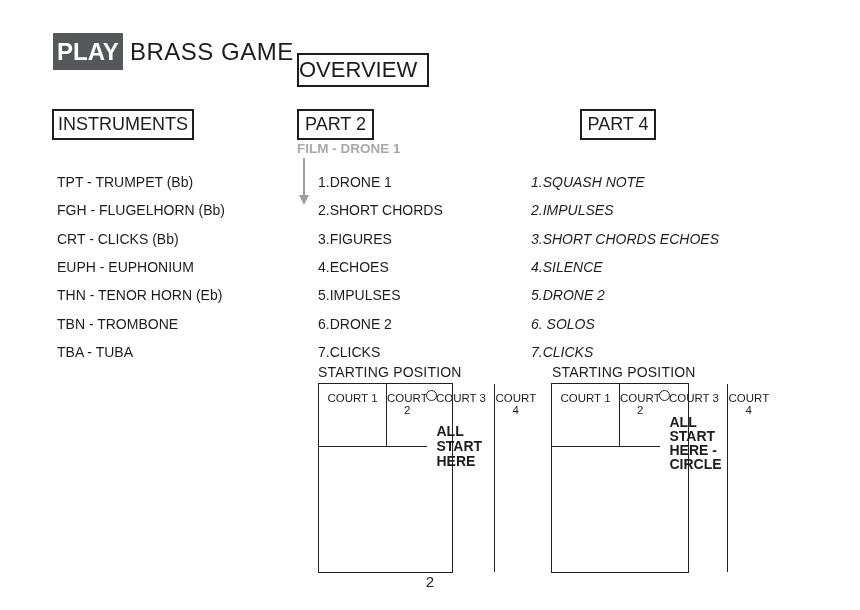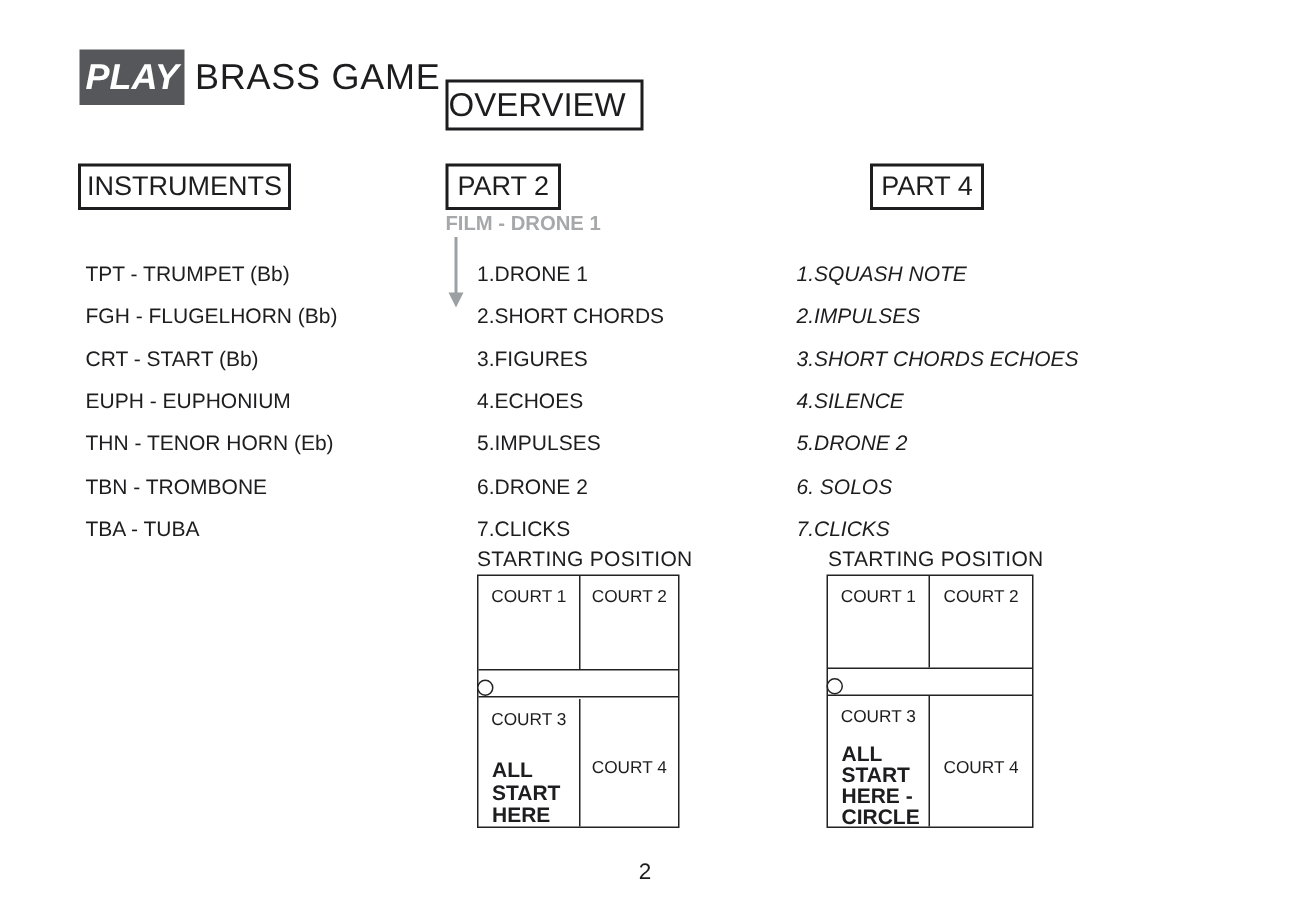--- a/index.html
+++ b/index.html
@@ -16,21 +16,20 @@
   
   .play-box {
     left: 53px; top: 33px;
     background: #55575a;
     color: #ffffff;
     font-weight: bold;
     font-size: 24px;
     line-height: 37px;
     height: 37px;
     padding: 0 4px;
-    font-style: italic;
   }
   .title-rest {
     left: 130px; top: 33px;
     font-size: 24px;
     line-height: 37px;
     letter-spacing: 0.5px;
   }
   .overview-box {
     left: 297px; top: 36px;
     width: 132px; height: 34px;
@@ -80,44 +79,43 @@
   
   .sp-label {
     font-size: 14px;
     letter-spacing: 0.2px;
   }
   .sp-label-3 { left: 318px; top: 364px; }
   .sp-label-4 { left: 552px; top: 364px; }
 
   .court-grid {
     top: 383px;
-    height: 169px;
+    height: 190px;
     border: 1.5px solid #222222;
     box-sizing: border-box;
     background: #ffffff;
     display: flex;
-    flex-direction: column;
+    flex-direction: row;
   }
   .court-grid-3 { left: 318px; width: 135px; }
   .court-grid-4 { left: 551px; width: 138px; }
 
   .court-top {
     height: 62px;
     border-bottom: 1.5px solid #222222;
     display: flex;
   }
   .court-strip {
     height: 17px;
     border-bottom: 1.5px solid #222222;
     position: relative;
   }
   .court-bottom {
     flex: 1;
     display: flex;
-    align-items: center;
   }
   .court-cell {
     box-sizing: border-box;
     font-size: 11.5px;
     text-align: center;
     padding-top: 8px;
   }
   .cell-left {
     width: 68px;
     border-right: 1.5px solid #222222;
@@ -154,21 +152,21 @@
 <body>
 
 <div class="abs play-box">PLAY</div>
 <div class="abs title-rest">BRASS GAME</div>
 <div class="abs overview-box">OVERVIEW</div>
 
 <div class="abs section-box instruments-box">INSTRUMENTS</div>
 <div class="abs col-list instruments-list">
   <div class="list-item">TPT - TRUMPET (Bb)</div>
   <div class="list-item">FGH - FLUGELHORN (Bb)</div>
-  <div class="list-item">CRT - START (Bb)</div>
+  <div class="list-item">CRT - CLICKS (Bb)</div>
   <div class="list-item">EUPH - EUPHONIUM</div>
   <div class="list-item">THN - TENOR HORN (Eb)</div>
   <div class="list-item">TBN - TROMBONE</div>
   <div class="list-item">TBA - TUBA</div>
 </div>
 
 <div class="abs section-box part3-box">PART 2</div>
 <div class="abs film-note">FILM - DRONE 1</div>
 <svg class="abs down-arrow" width="12" height="48" viewBox="0 0 12 48">
   <line x1="6" y1="0" x2="6" y2="38" stroke="#9da0a3" stroke-width="2"></line>

